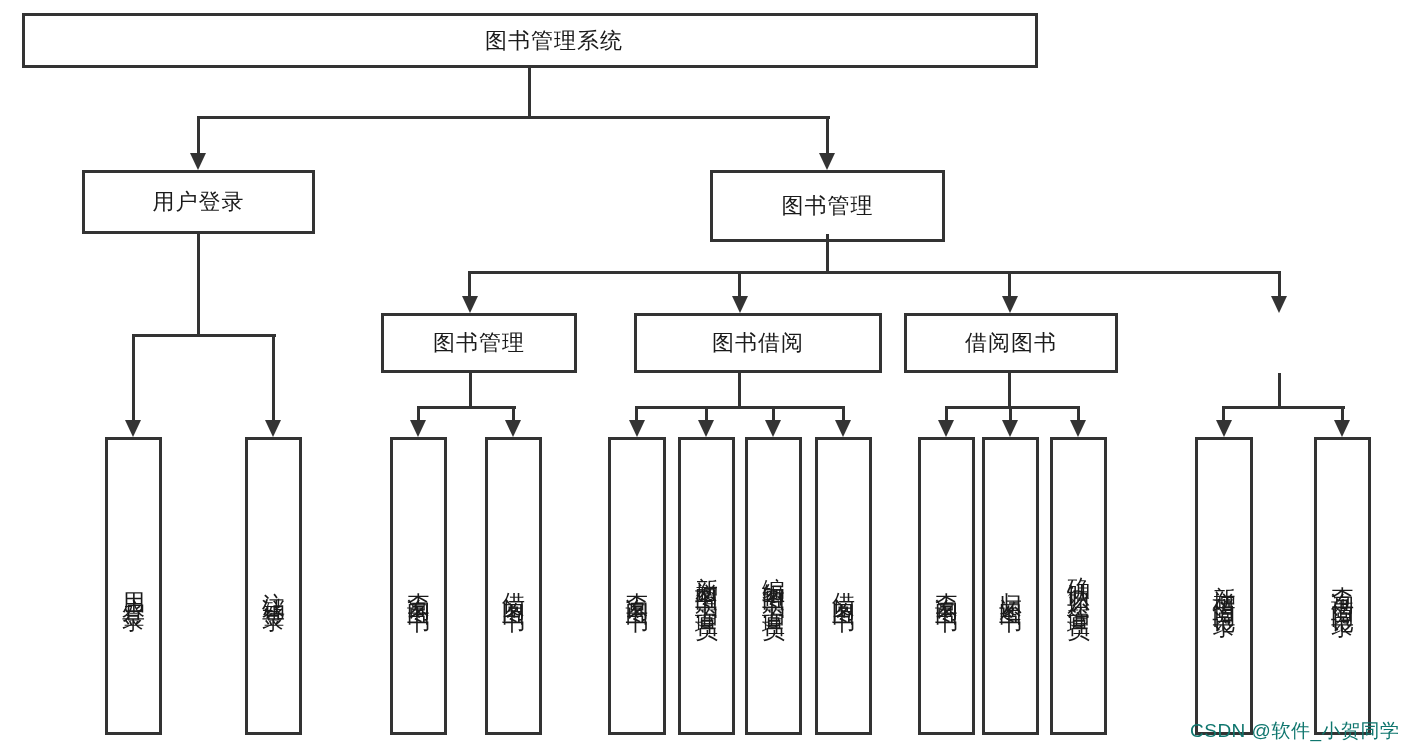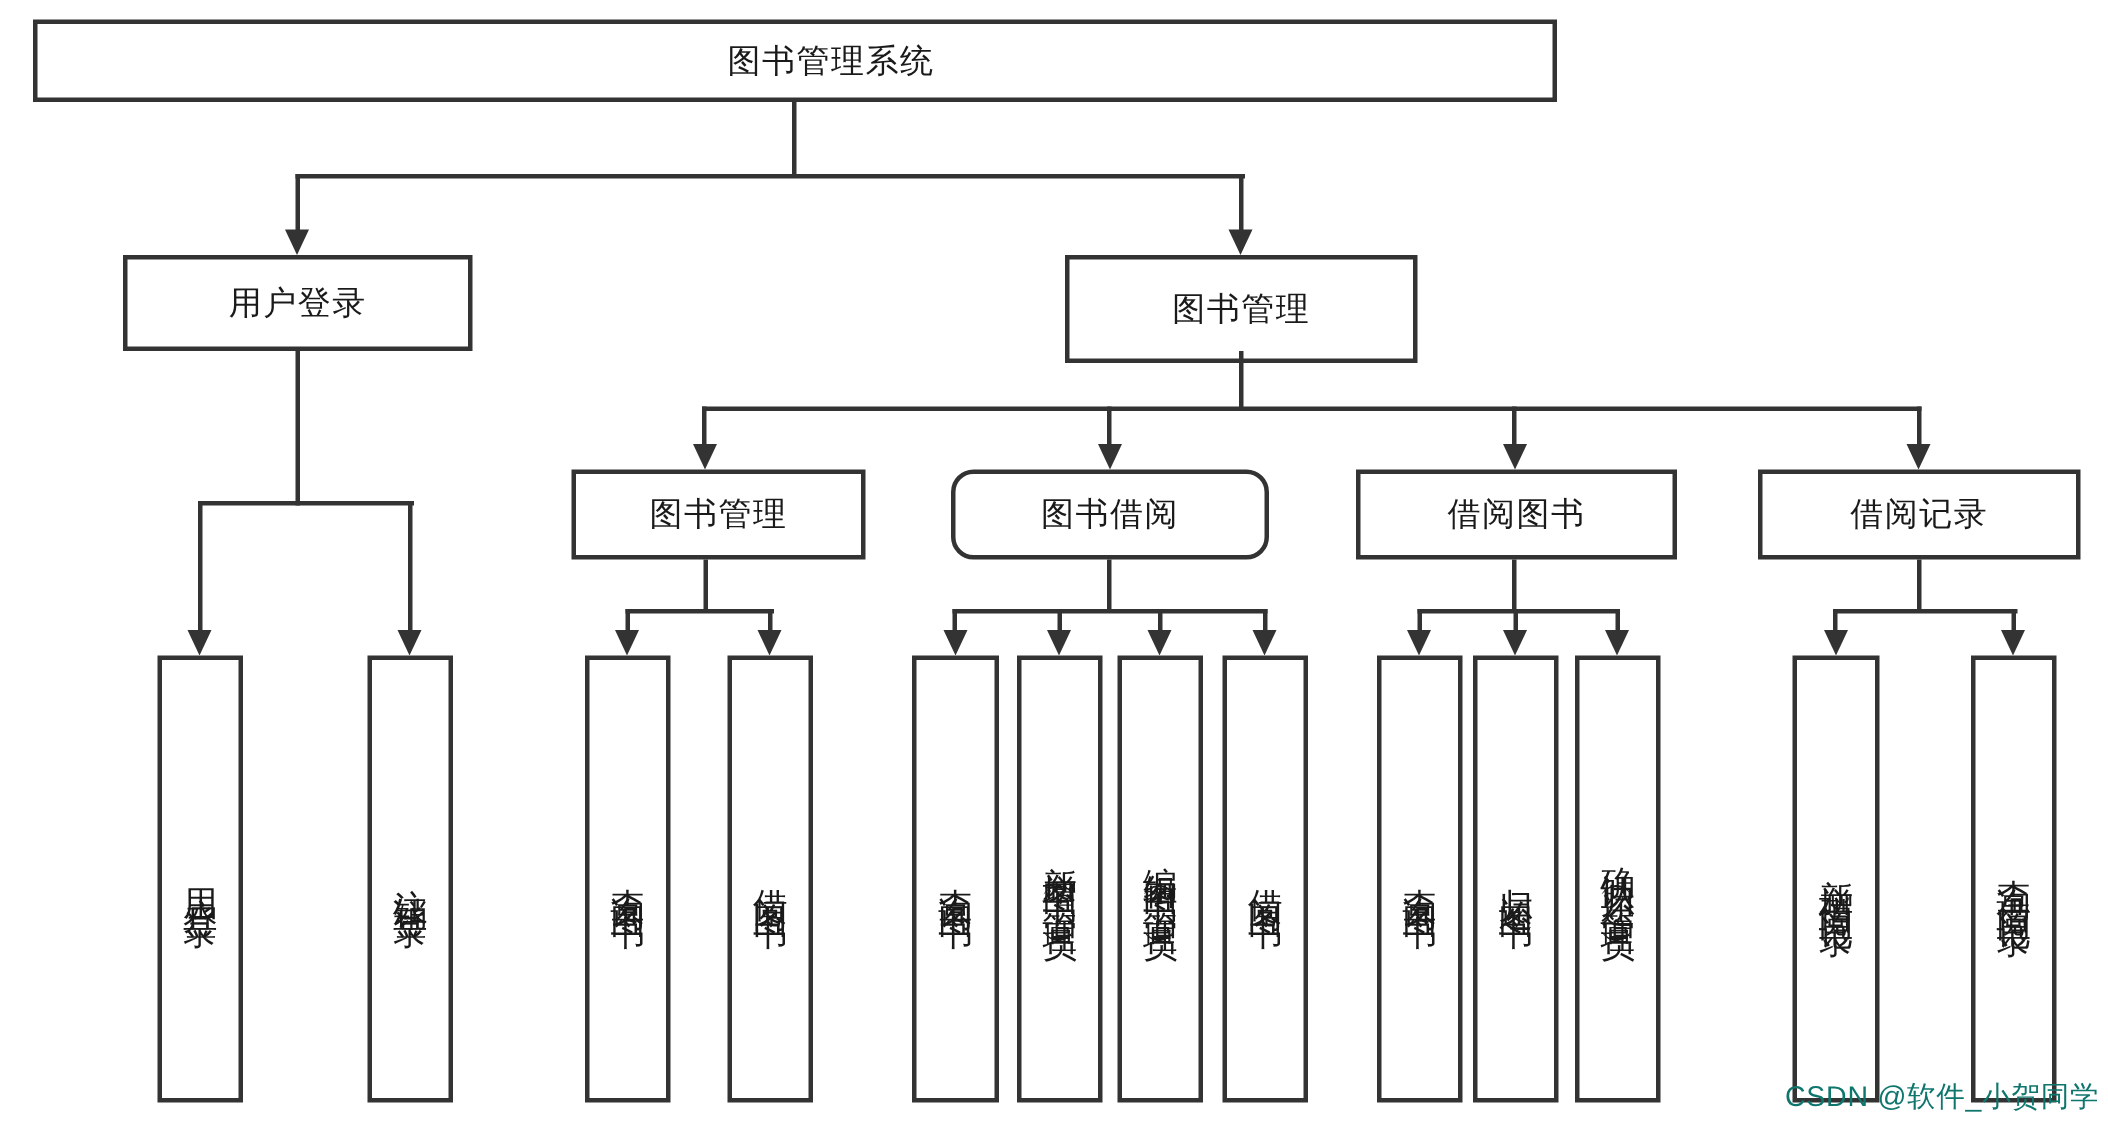--- a/index.html
+++ b/index.html
@@ -64,23 +64,22 @@
     <div class="ah" style="left:462px;top:296px;"></div>
     <div class="vl" style="left:738px;top:271px;height:27px;"></div>
     <div class="ah" style="left:732px;top:296px;"></div>
     <div class="vl" style="left:1008px;top:271px;height:27px;"></div>
     <div class="ah" style="left:1002px;top:296px;"></div>
     <div class="vl" style="left:1278px;top:271px;height:27px;"></div>
     <div class="ah" style="left:1271px;top:296px;"></div>
   </div>
 
   <div class="box" style="left:381px;top:313px;width:196px;height:60px;">图书管理</div>
-  <div class="box" style="left:634px;top:313px;width:212px;height:60px;border-radius:15px;">图书借阅</div>
+  <div class="box" style="left:634px;top:313px;width:248px;height:60px;">图书借阅</div>
   <div class="box" style="left:904px;top:313px;width:214px;height:60px;">借阅图书</div>
-  <div class="box" style="left:1172px;top:313px;width:215px;height:60px;">借阅记录</div>
 
   <div>
     <div class="vl" style="left:469px;top:373px;height:35px;"></div>
     <div class="hl" style="left:417px;top:406px;width:99px;"></div>
     <div class="vl" style="left:417px;top:406px;height:17px;"></div>
     <div class="ah" style="left:410px;top:420px;"></div>
     <div class="vl" style="left:512px;top:406px;height:17px;"></div>
     <div class="ah" style="left:505px;top:420px;"></div>
   </div>
 

